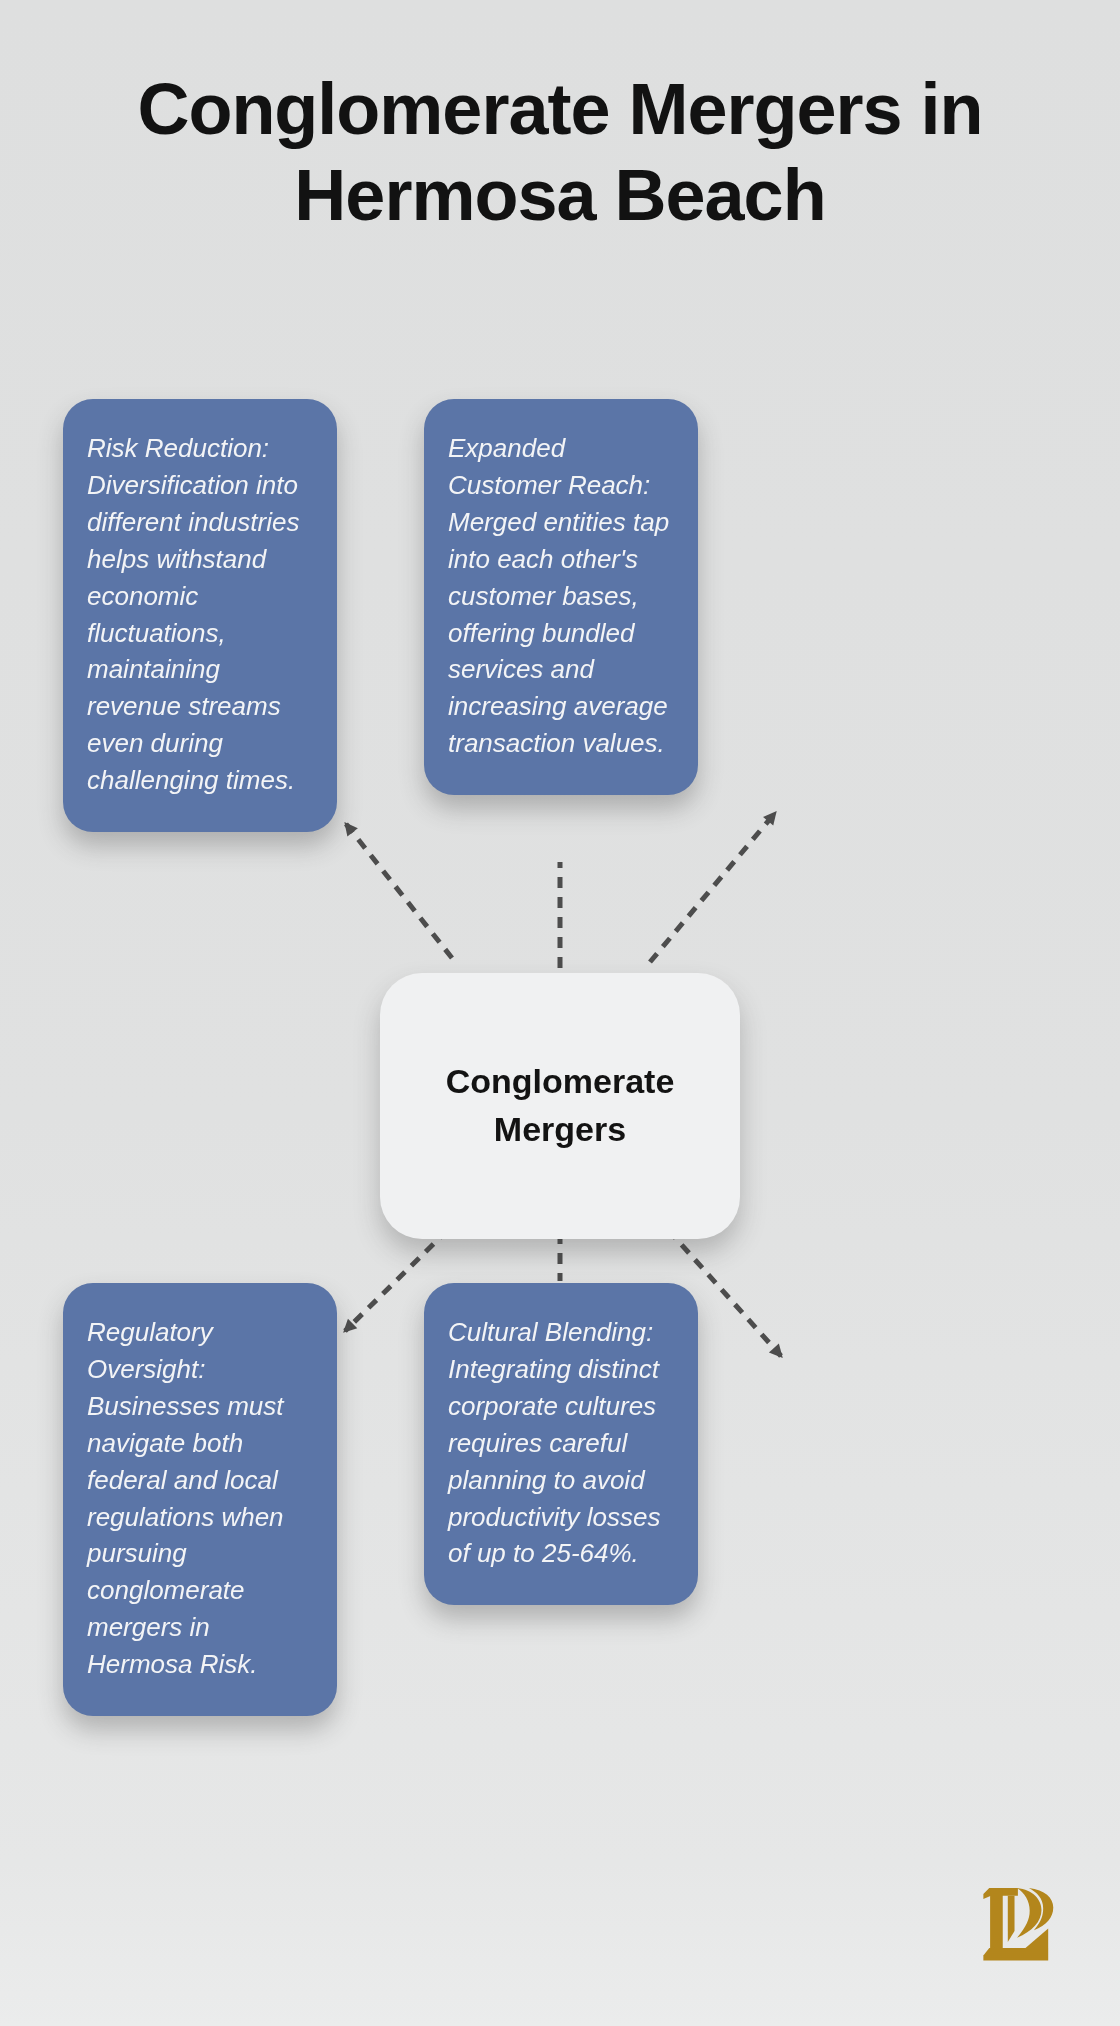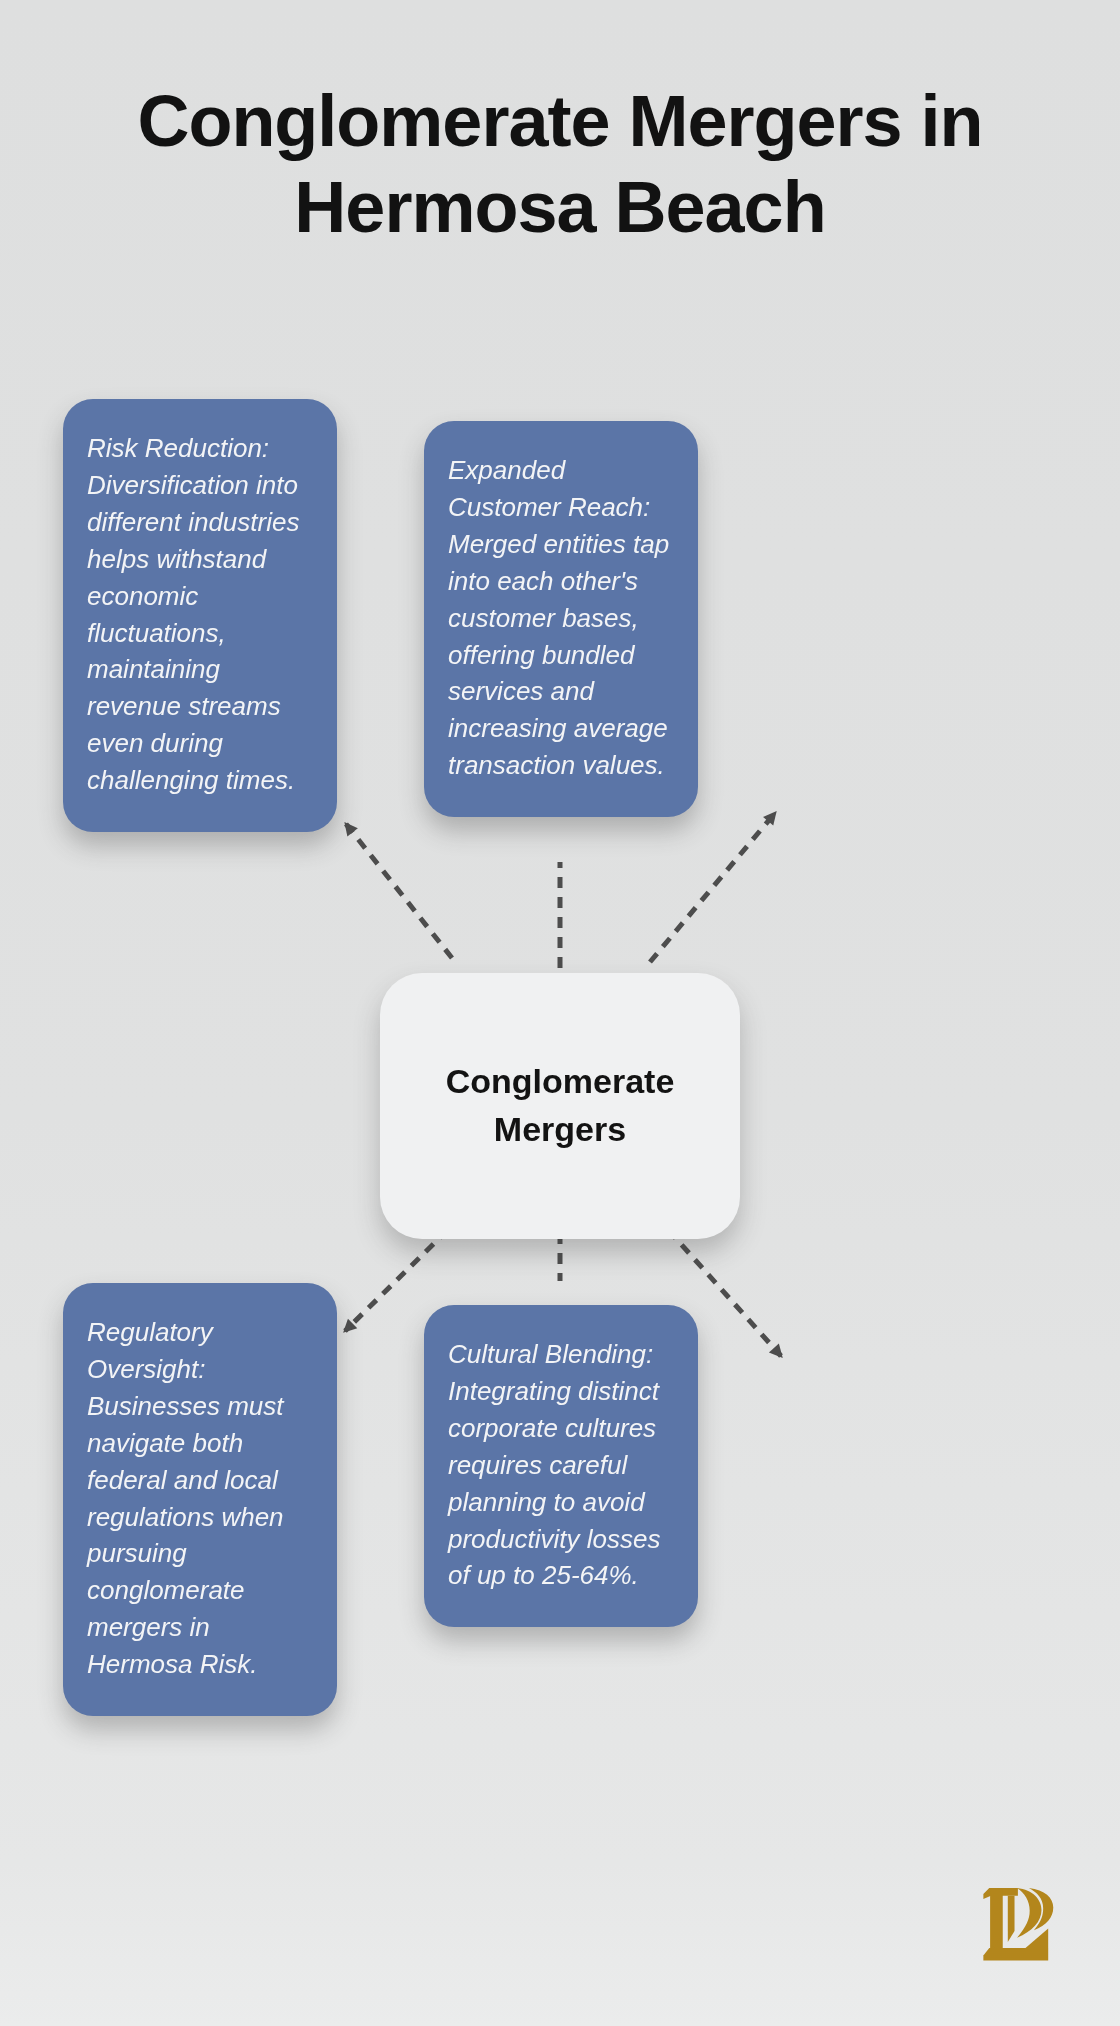--- a/index.html
+++ b/index.html
@@ -13,21 +13,21 @@
     overflow: hidden;
   }
   .canvas {
     position: relative;
     width: 1120px;
     height: 2026px;
     background: linear-gradient(180deg, #dedfdf 0%, #e0e1e1 55%, #e6e7e7 92%, #ebecec 100%);
   }
   .title {
     position: absolute;
-    top: 78px;
+    top: 66px;
     left: 50%;
     transform: translateX(-50%);
     width: 950px;
     margin: 0;
     text-align: center;
     font-size: 72px;
     line-height: 1.2;
     font-weight: 700;
     color: #121212;
     letter-spacing: -1px;
@@ -47,21 +47,21 @@
     padding: 31px 26px 33px 24px;
     color: #f3f4f6;
     font-size: 26px;
     line-height: 1.42;
     box-shadow: 0 14px 24px rgba(60,60,60,0.30);
     font-style: italic;
   }
   .row-top { top: 399px; }
   .row-bottom { top: 1283px; }
   .col-left { left: 63px; }
-  .col-mid { left: 424px; margin-top: 22px; }
+  .col-mid { left: 424px; }
   .col-right { left: 789px; }
   .center-node {
     position: absolute;
     left: 380px;
     top: 973px;
     width: 360px;
     height: 266px;
     box-sizing: border-box;
     background: #f0f1f2;
     border-radius: 42px;

